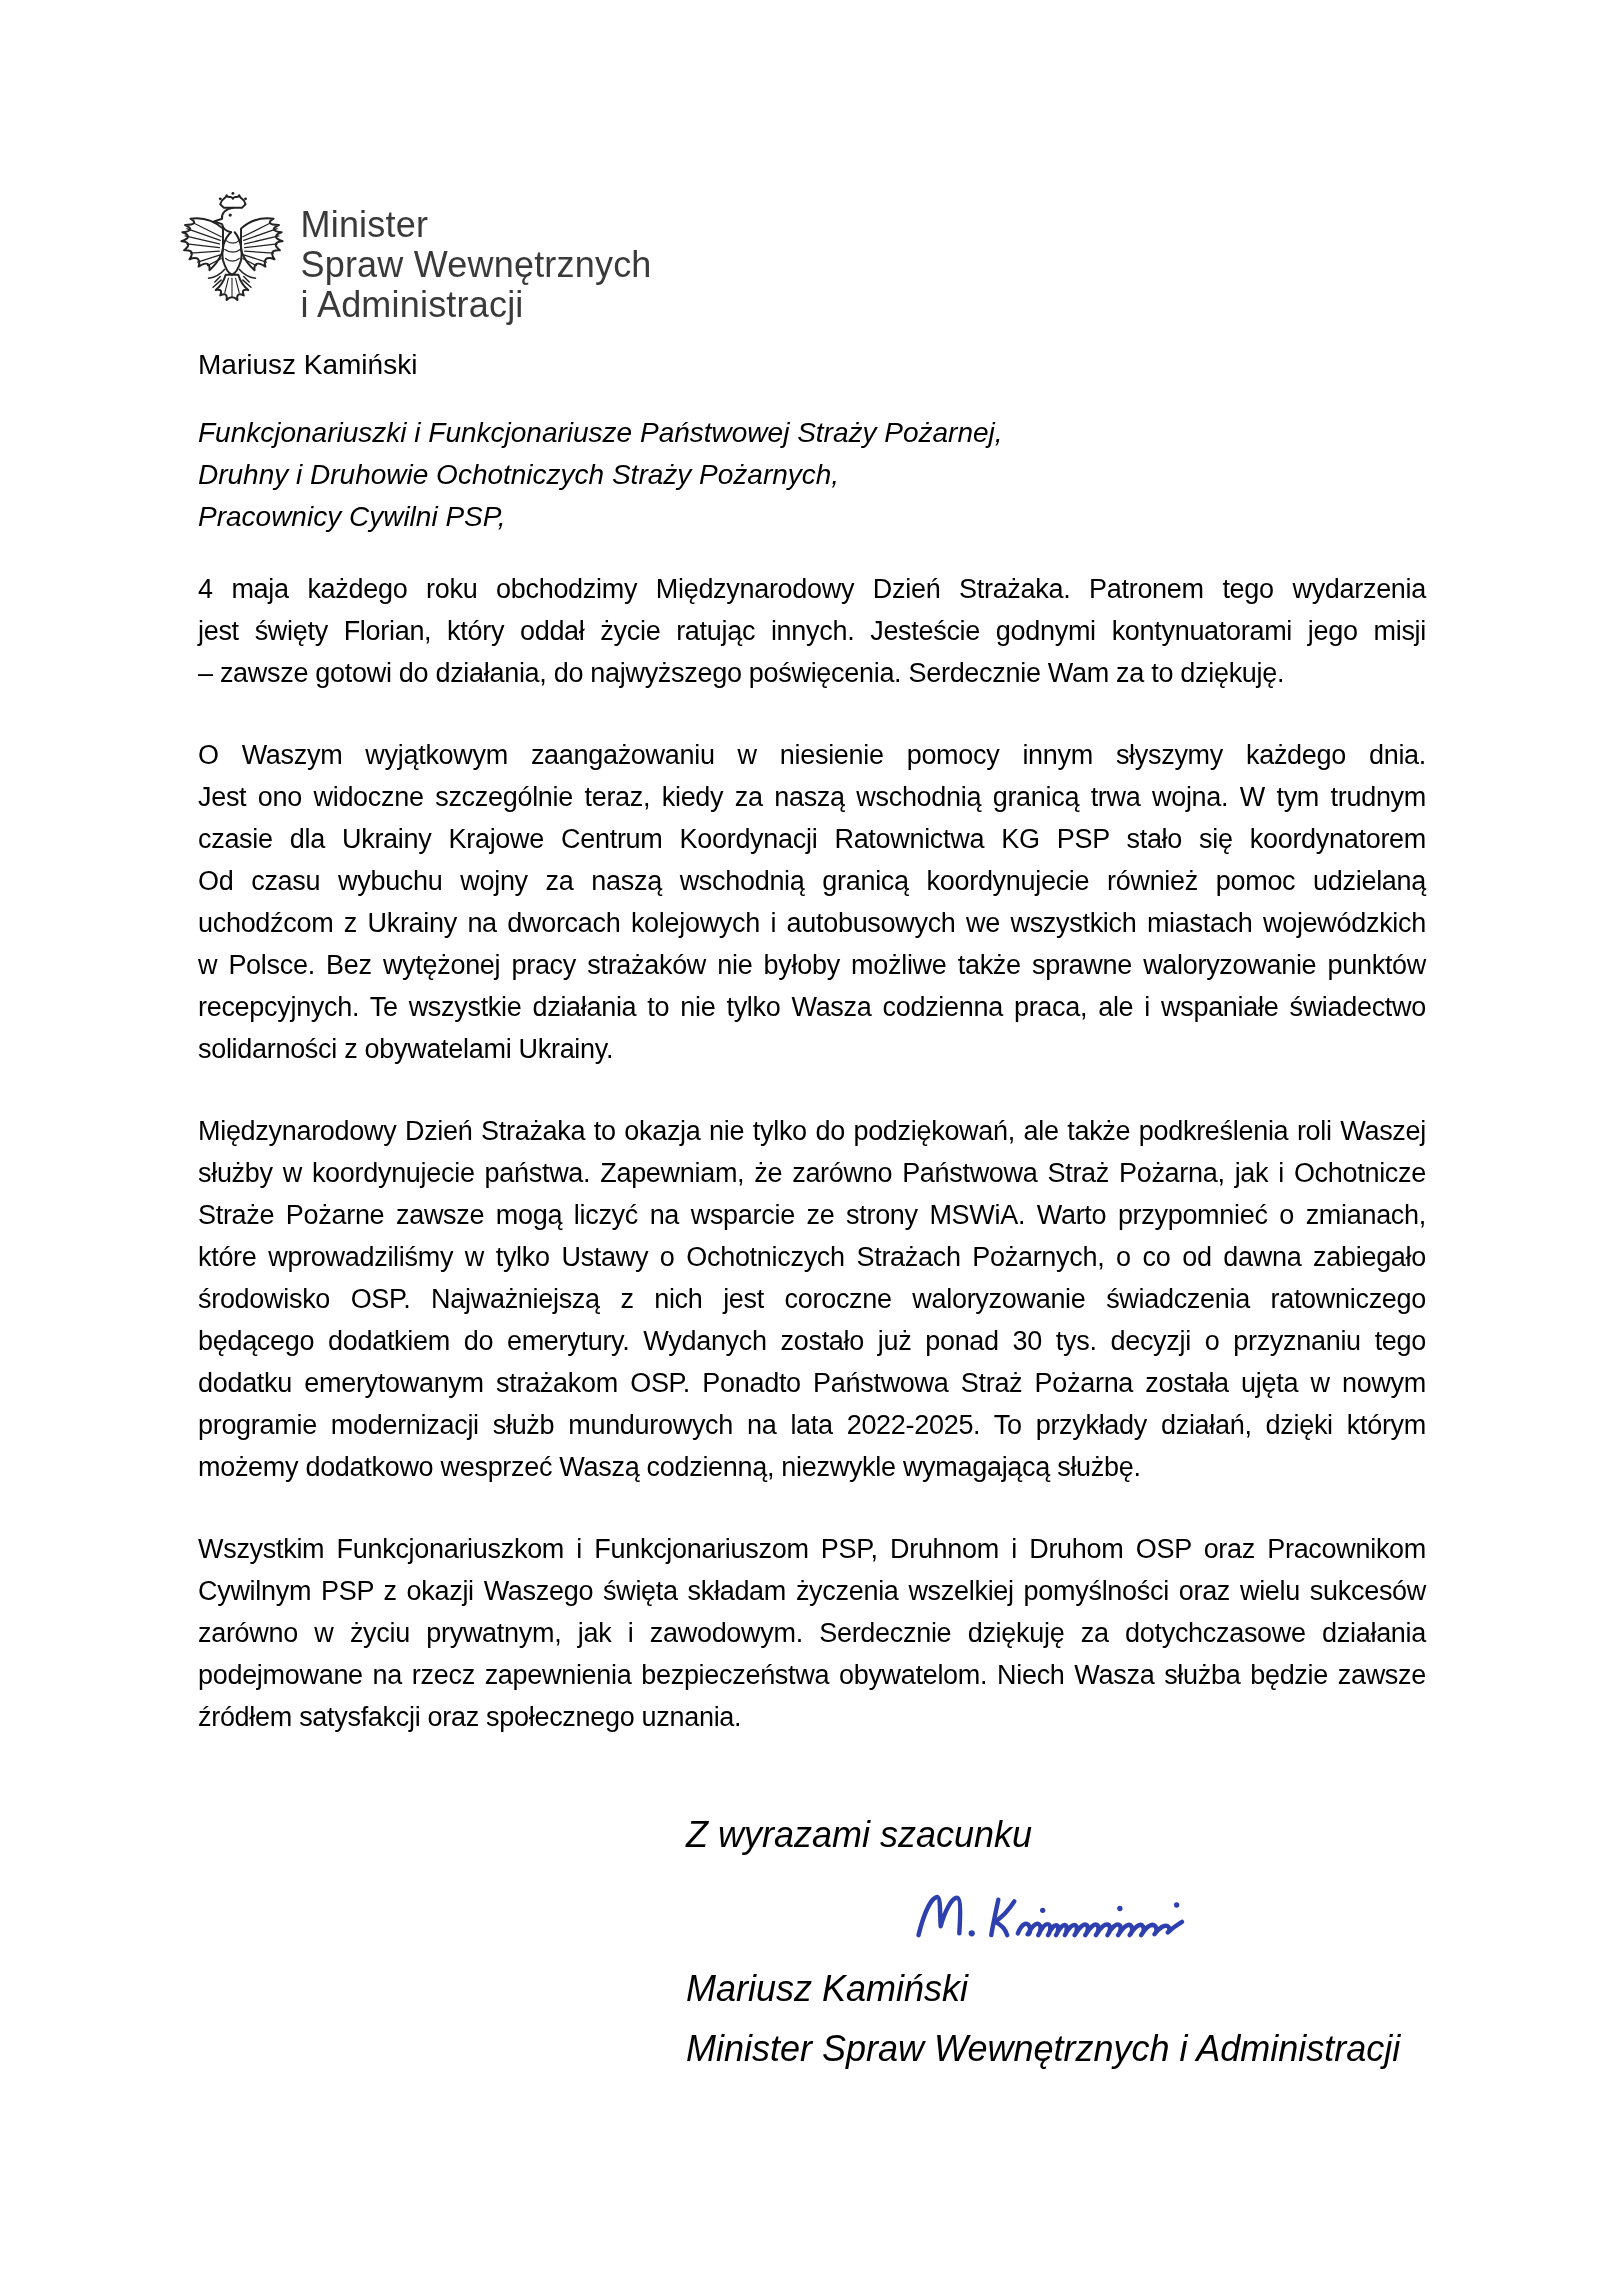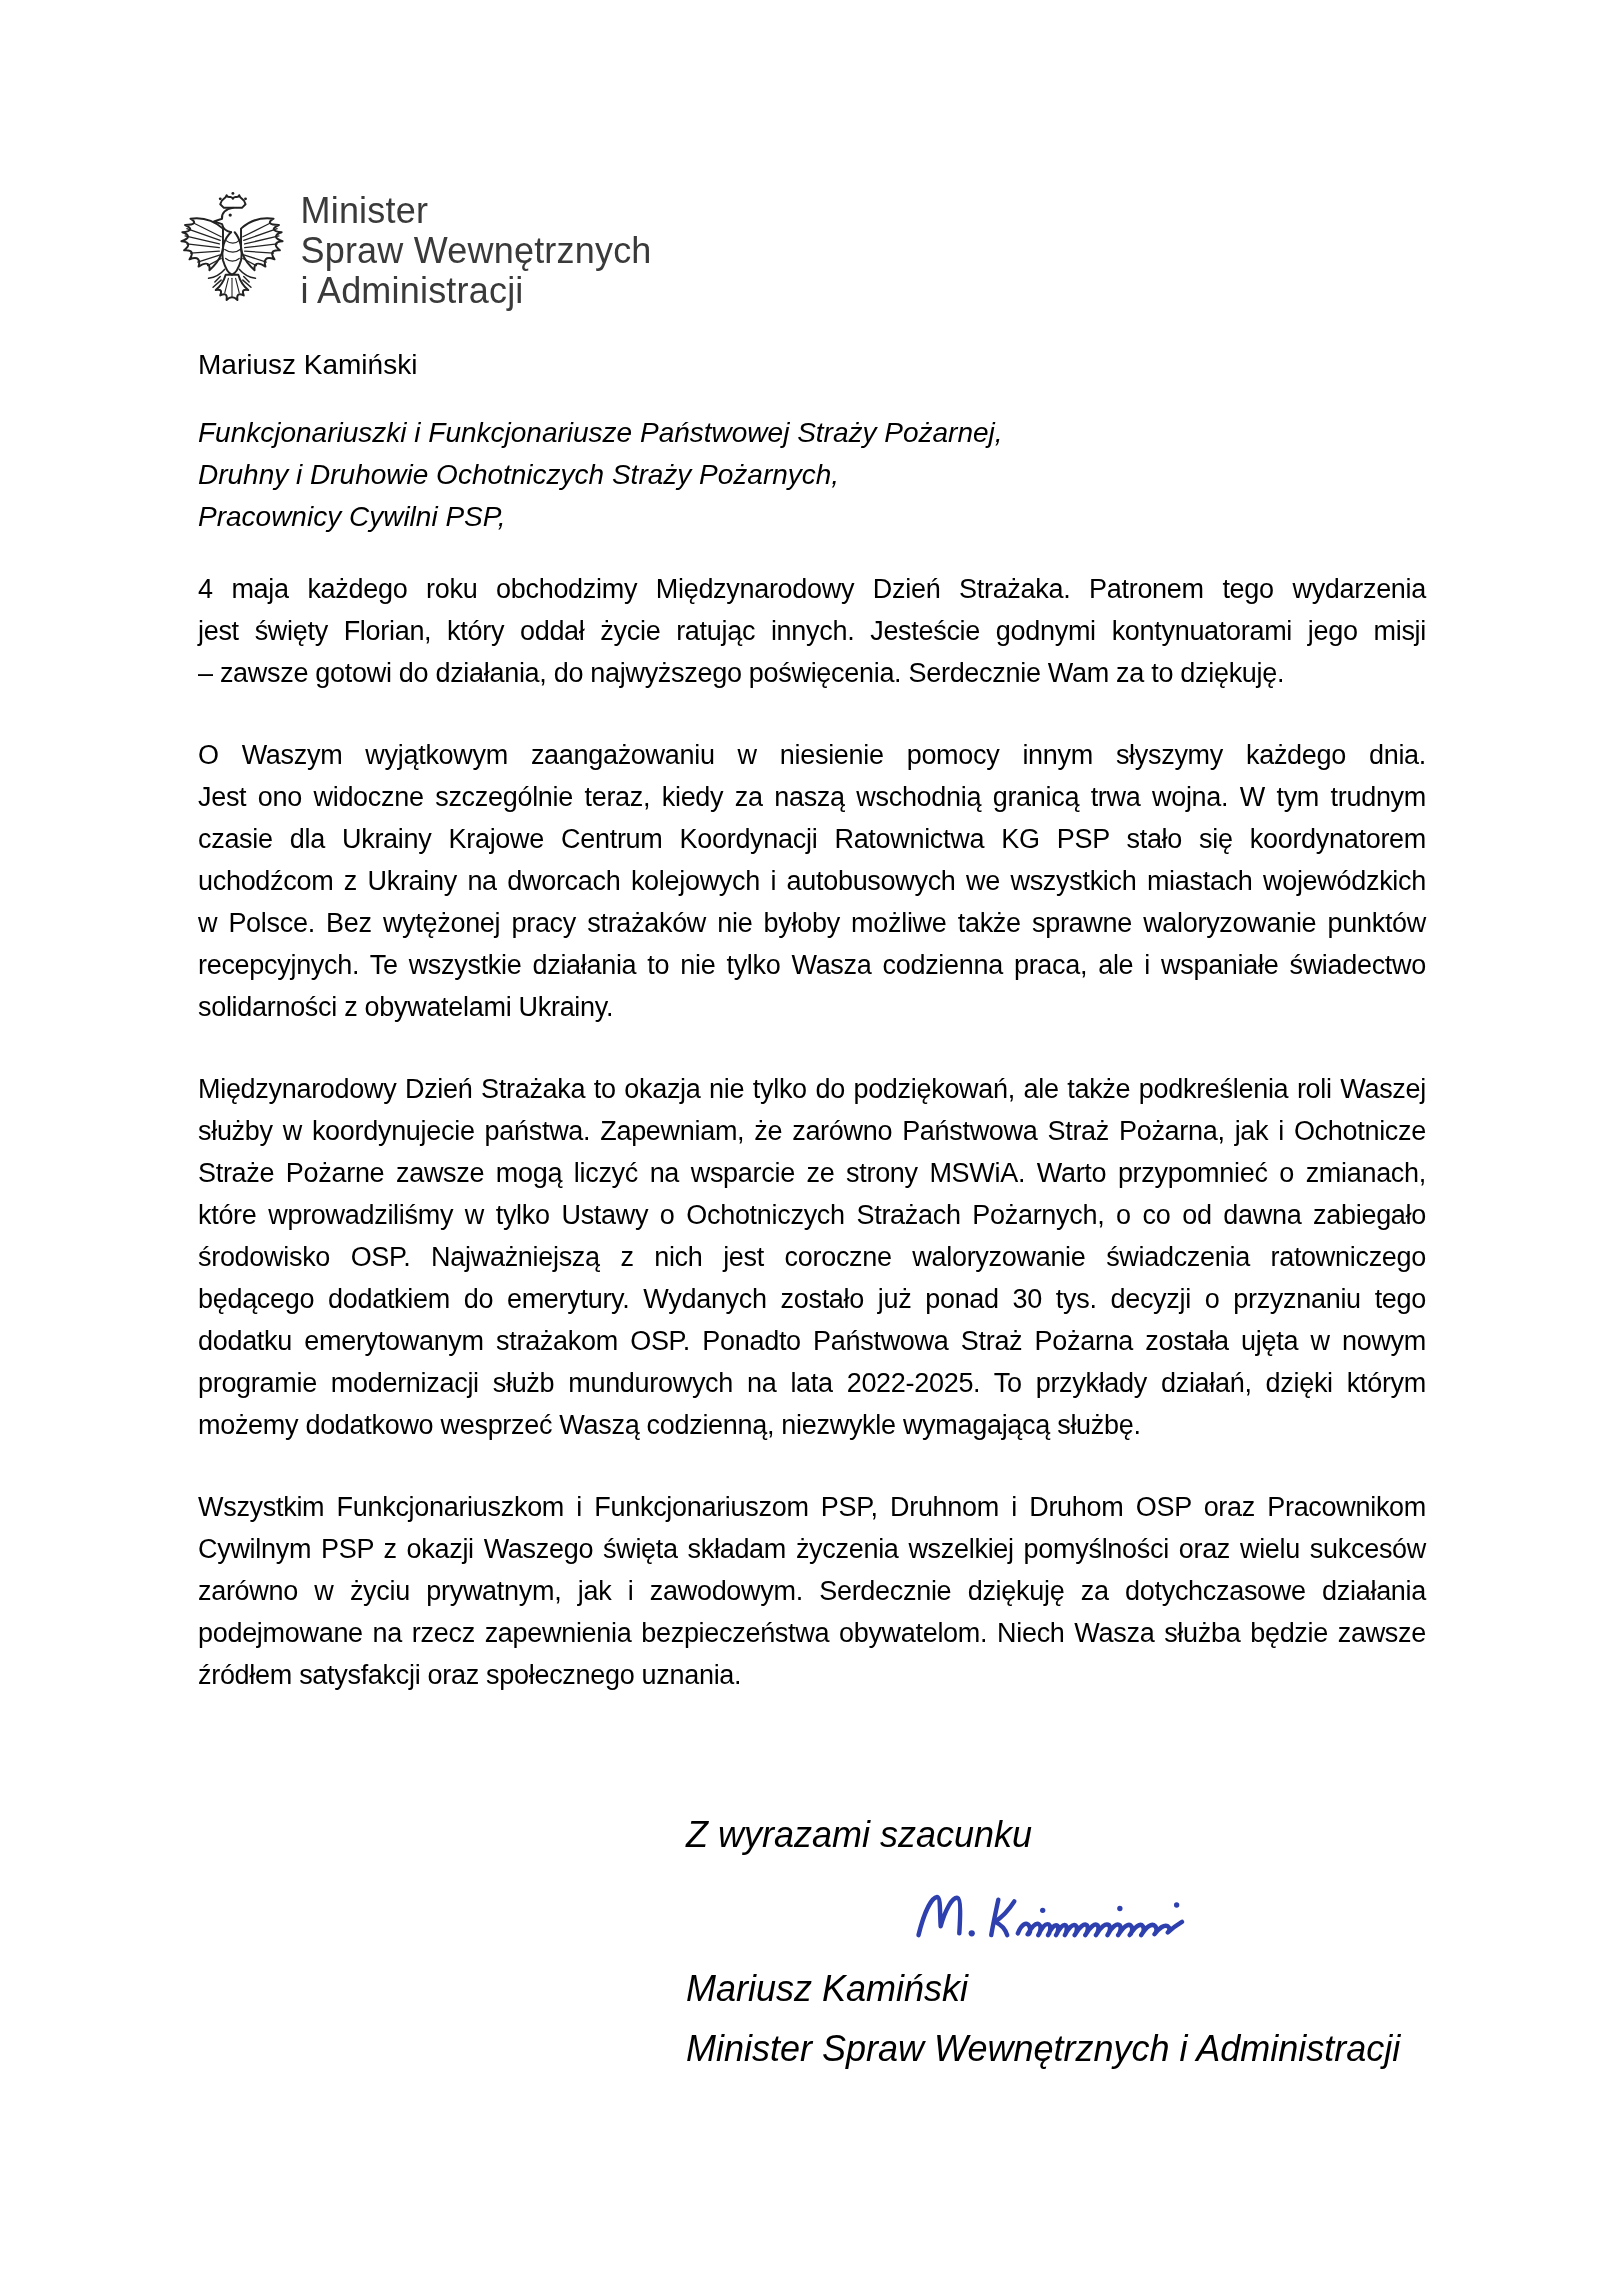--- a/index.html
+++ b/index.html
@@ -25,21 +25,21 @@
     display: flex;
     align-items: flex-start;
   }
   .emblem {
     width: 112px;
     height: 121px;
     flex: 0 0 auto;
   }
   .ministry-title {
     margin-left: 12.5px;
-    margin-top: 3px;
+    margin-top: 17px;
     font-size: 36px;
     line-height: 40px;
     color: #3a3a3a;
     letter-spacing: 0.2px;
   }
 
   
   .sender-name {
     position: absolute;
     left: 198px;
@@ -159,20 +159,21 @@
     <div class="paragraph">
       <div class="jl">4 maja każdego roku obchodzimy Międzynarodowy Dzień Strażaka. Patronem tego wydarzenia</div>
       <div class="jl">jest święty Florian, który oddał życie ratując innych. Jesteście godnymi kontynuatorami jego misji</div>
       <div class="ll">– zawsze gotowi do działania, do najwyższego poświęcenia. Serdecznie Wam za to dziękuję.</div>
     </div>
 
     <div class="paragraph">
       <div class="jl">O Waszym wyjątkowym zaangażowaniu w niesienie pomocy innym słyszymy każdego dnia.</div>
       <div class="jl">Jest ono widoczne szczególnie teraz, kiedy za naszą wschodnią granicą trwa wojna. W tym trudnym</div>
       <div class="jl">czasie dla Ukrainy Krajowe Centrum Koordynacji Ratownictwa KG PSP stało się koordynatorem</div>
+      <div class="jl">Od czasu wybuchu wojny za naszą wschodnią granicą koordynujecie również pomoc udzielaną</div>
       <div class="jl">uchodźcom z Ukrainy na dworcach kolejowych i autobusowych we wszystkich miastach wojewódzkich</div>
       <div class="jl">w Polsce. Bez wytężonej pracy strażaków nie byłoby możliwe także sprawne waloryzowanie punktów</div>
       <div class="jl">recepcyjnych. Te wszystkie działania to nie tylko Wasza codzienna praca, ale i wspaniałe świadectwo</div>
       <div class="ll">solidarności z obywatelami Ukrainy.</div>
     </div>
 
     <div class="paragraph">
       <div class="jl">Międzynarodowy Dzień Strażaka to okazja nie tylko do podziękowań, ale także podkreślenia roli Waszej</div>
       <div class="jl">służby w koordynujecie państwa. Zapewniam, że zarówno Państwowa Straż Pożarna, jak i Ochotnicze</div>
       <div class="jl">Straże Pożarne zawsze mogą liczyć na wsparcie ze strony MSWiA. Warto przypomnieć o zmianach,</div>

